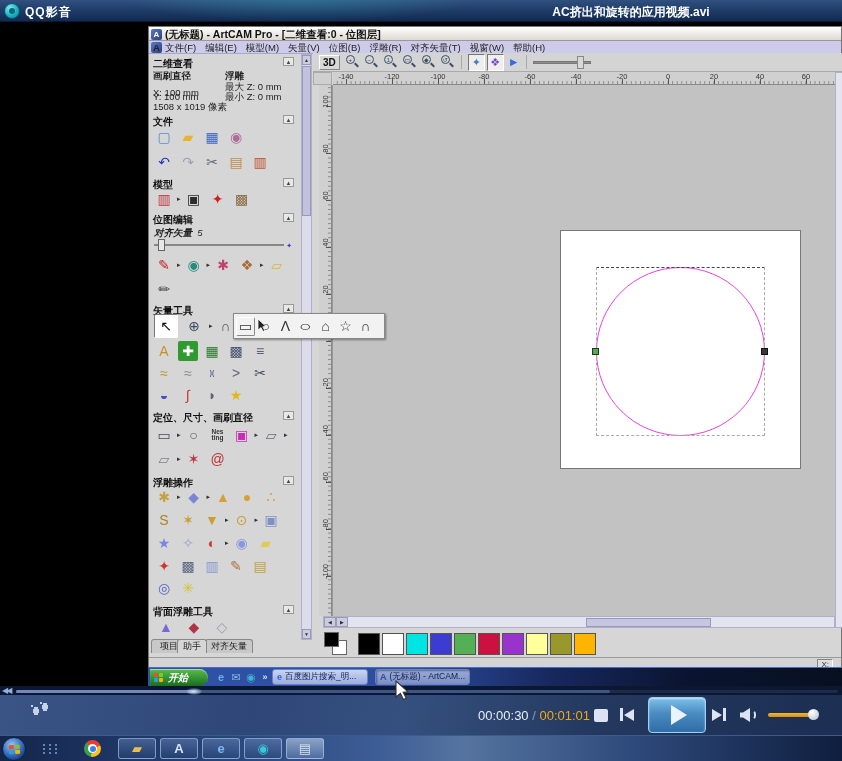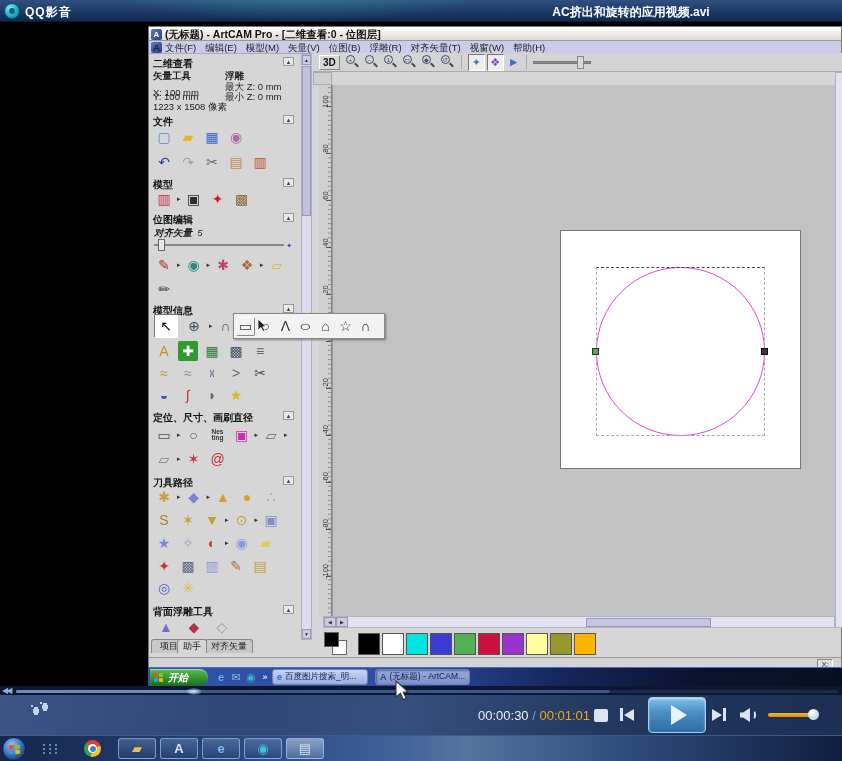--- a/index.html
+++ b/index.html
@@ -140,27 +140,27 @@
       <div id="wtitle" class="abs">
         <span class="appico">A</span>
         <span>(无标题) - ArtCAM Pro - [二维查看:0 - 位图层]</span>
       </div>
       <div id="menubar" class="abs">
         <span class="appico" style="top:1px">A</span>
       <span>文件(F)</span><span>编辑(E)</span><span>模型(M)</span><span>矢量(V)</span><span>位图(B)</span><span>浮雕(R)</span><span>对齐矢量(T)</span><span>视窗(W)</span><span>帮助(H)</span></div>
 
       <div class="hdr" style="top:30px">二维查看</div>
       <div class="coll" style="top:30px">▲</div>
-      <div class="ptext b" style="left:4px;top:43px">矢量工具</div>
+      <div class="ptext b" style="left:4px;top:43px">画刷直径</div>
       <div class="ptext b" style="left:76px;top:43px">浮雕</div>
       <div class="ptext" style="left:4px;top:60px">X: 100 mm</div>
       <div class="ptext" style="left:76px;top:54px">最大 Z: 0 mm</div>
       <div class="ptext" style="left:4px;top:64px">Y: 100 mm</div>
       <div class="ptext" style="left:76px;top:64px">最小 Z: 0 mm</div>
-      <div class="ptext" style="left:4px;top:74px">1223 x 1508 像素</div>
+      <div class="ptext" style="left:4px;top:74px">1508 x 1019 像素</div>
 
       <div class="hdr" style="top:88px">文件</div>
       <div class="coll" style="top:88px">▲</div>
       <div class="iconrow" style="left:5px;top:100px">
           <span class="tile">
             <span class="g" style="color: rgb(90, 138, 208);">▢</span>
           </span>
           <span class="tile">
             <span class="g" style="color: rgb(232, 180, 40);">▰</span>
           </span>
@@ -234,21 +234,21 @@
           <span class="tile">
             <span class="g" style="color: rgb(216, 184, 48);">▱</span>
           </span>
         </div>
       <div class="iconrow" style="left:5px;top:252px">
           <span class="tile">
             <span class="g" style="color: rgb(60, 60, 60);">✏</span>
           </span>
         </div>
 
-      <div class="hdr" style="top:277px">模型信息</div>
+      <div class="hdr" style="top:277px">矢量工具</div>
       <div class="coll" style="top:277px">▲</div>
       <div class="iconrow" style="left:5px;top:287px">
           <span class="tile pressed big">
             <span class="g" style="color: rgb(17, 17, 17);">↖</span>
           </span>
           <span class="tile big">
             <span class="g" style="color: rgb(60, 76, 96);">⊕</span>
           </span>
           <span class="fly">▸</span>
           <span class="tile">
@@ -333,21 +333,21 @@
           </span>
           <span class="fly">▸</span>
           <span class="tile">
             <span class="g" style="color: rgb(192, 52, 64);">✶</span>
           </span>
           <span class="tile">
             <span class="g" style="color: rgb(194, 48, 48);">@</span>
           </span>
         </div>
 
-      <div class="hdr" style="top:449px">刀具路径</div>
+      <div class="hdr" style="top:449px">浮雕操作</div>
       <div class="coll" style="top:449px">▲</div>
       <div class="iconrow" style="left:5px;top:460px">
           <span class="tile">
             <span class="g" style="color: rgb(200, 160, 64);">✱</span>
           </span>
           <span class="fly">▸</span>
           <span class="tile">
             <span class="g" style="color: rgb(122, 134, 212);">◆</span>
           </span>
           <span class="fly">▸</span>
@@ -473,20 +473,33 @@
           </span>
         <span class="cbtnx" style="color:#3a6ae0;font-size:12px">►</span>
         <span class="vsep"></span>
         <span id="vslider">
           <span class="track"></span>
           <span class="thumb"></span>
         </span>
       </div>
 
       <div id="corner" class="abs"></div>
+      <div id="hruler" class="abs">
+          <span style="left: 13px;">-140</span>
+          <span style="left: 59px;">-120</span>
+          <span style="left: 105px;">-100</span>
+          <span style="left: 151px;">-80</span>
+          <span style="left: 197px;">-60</span>
+          <span style="left: 243px;">-40</span>
+          <span style="left: 289px;">-20</span>
+          <span style="left: 335px;">0</span>
+          <span style="left: 381px;">20</span>
+          <span style="left: 427px;">40</span>
+          <span style="left: 473px;">60</span>
+        </div>
       <div id="vruler" class="abs">
           <span style="top: 12px;">100</span>
           <span style="top: 59px;">80</span>
           <span style="top: 106px;">60</span>
           <span style="top: 153px;">40</span>
           <span style="top: 200px;">20</span>
           <span style="top: 247px;">0</span>
           <span style="top: 294px;">-20</span>
           <span style="top: 341px;">-40</span>
           <span style="top: 388px;">-60</span>

